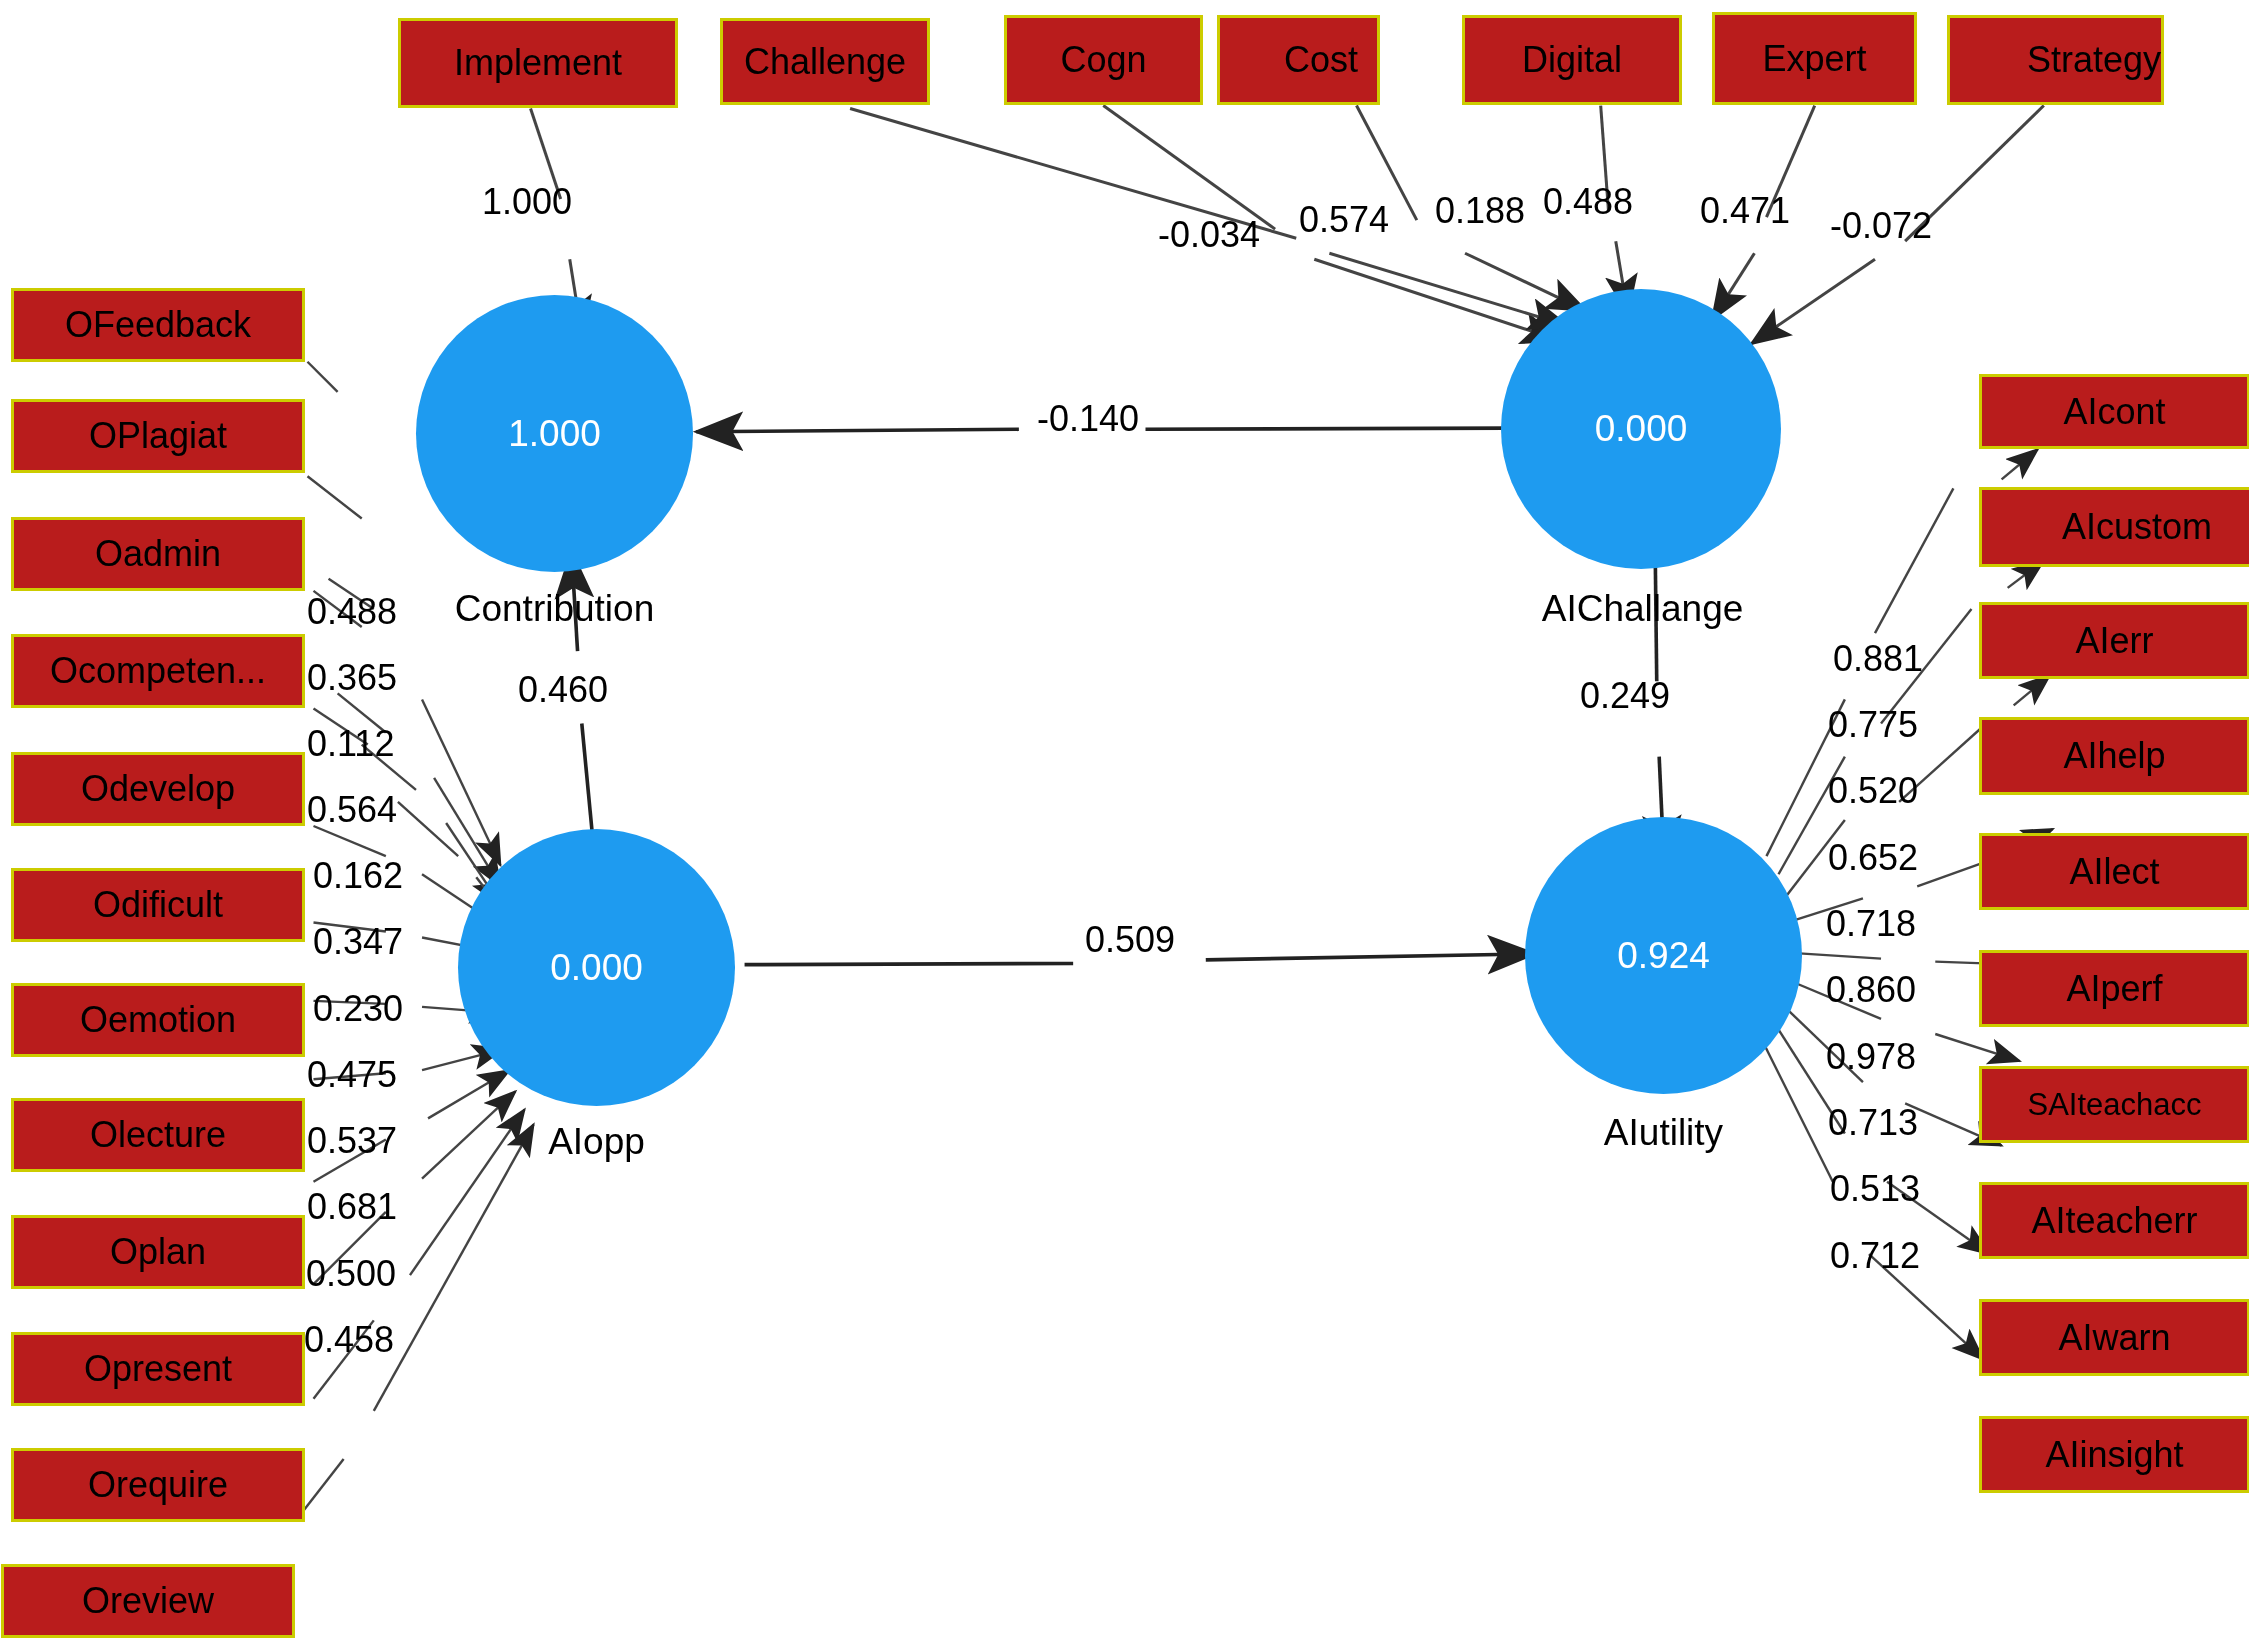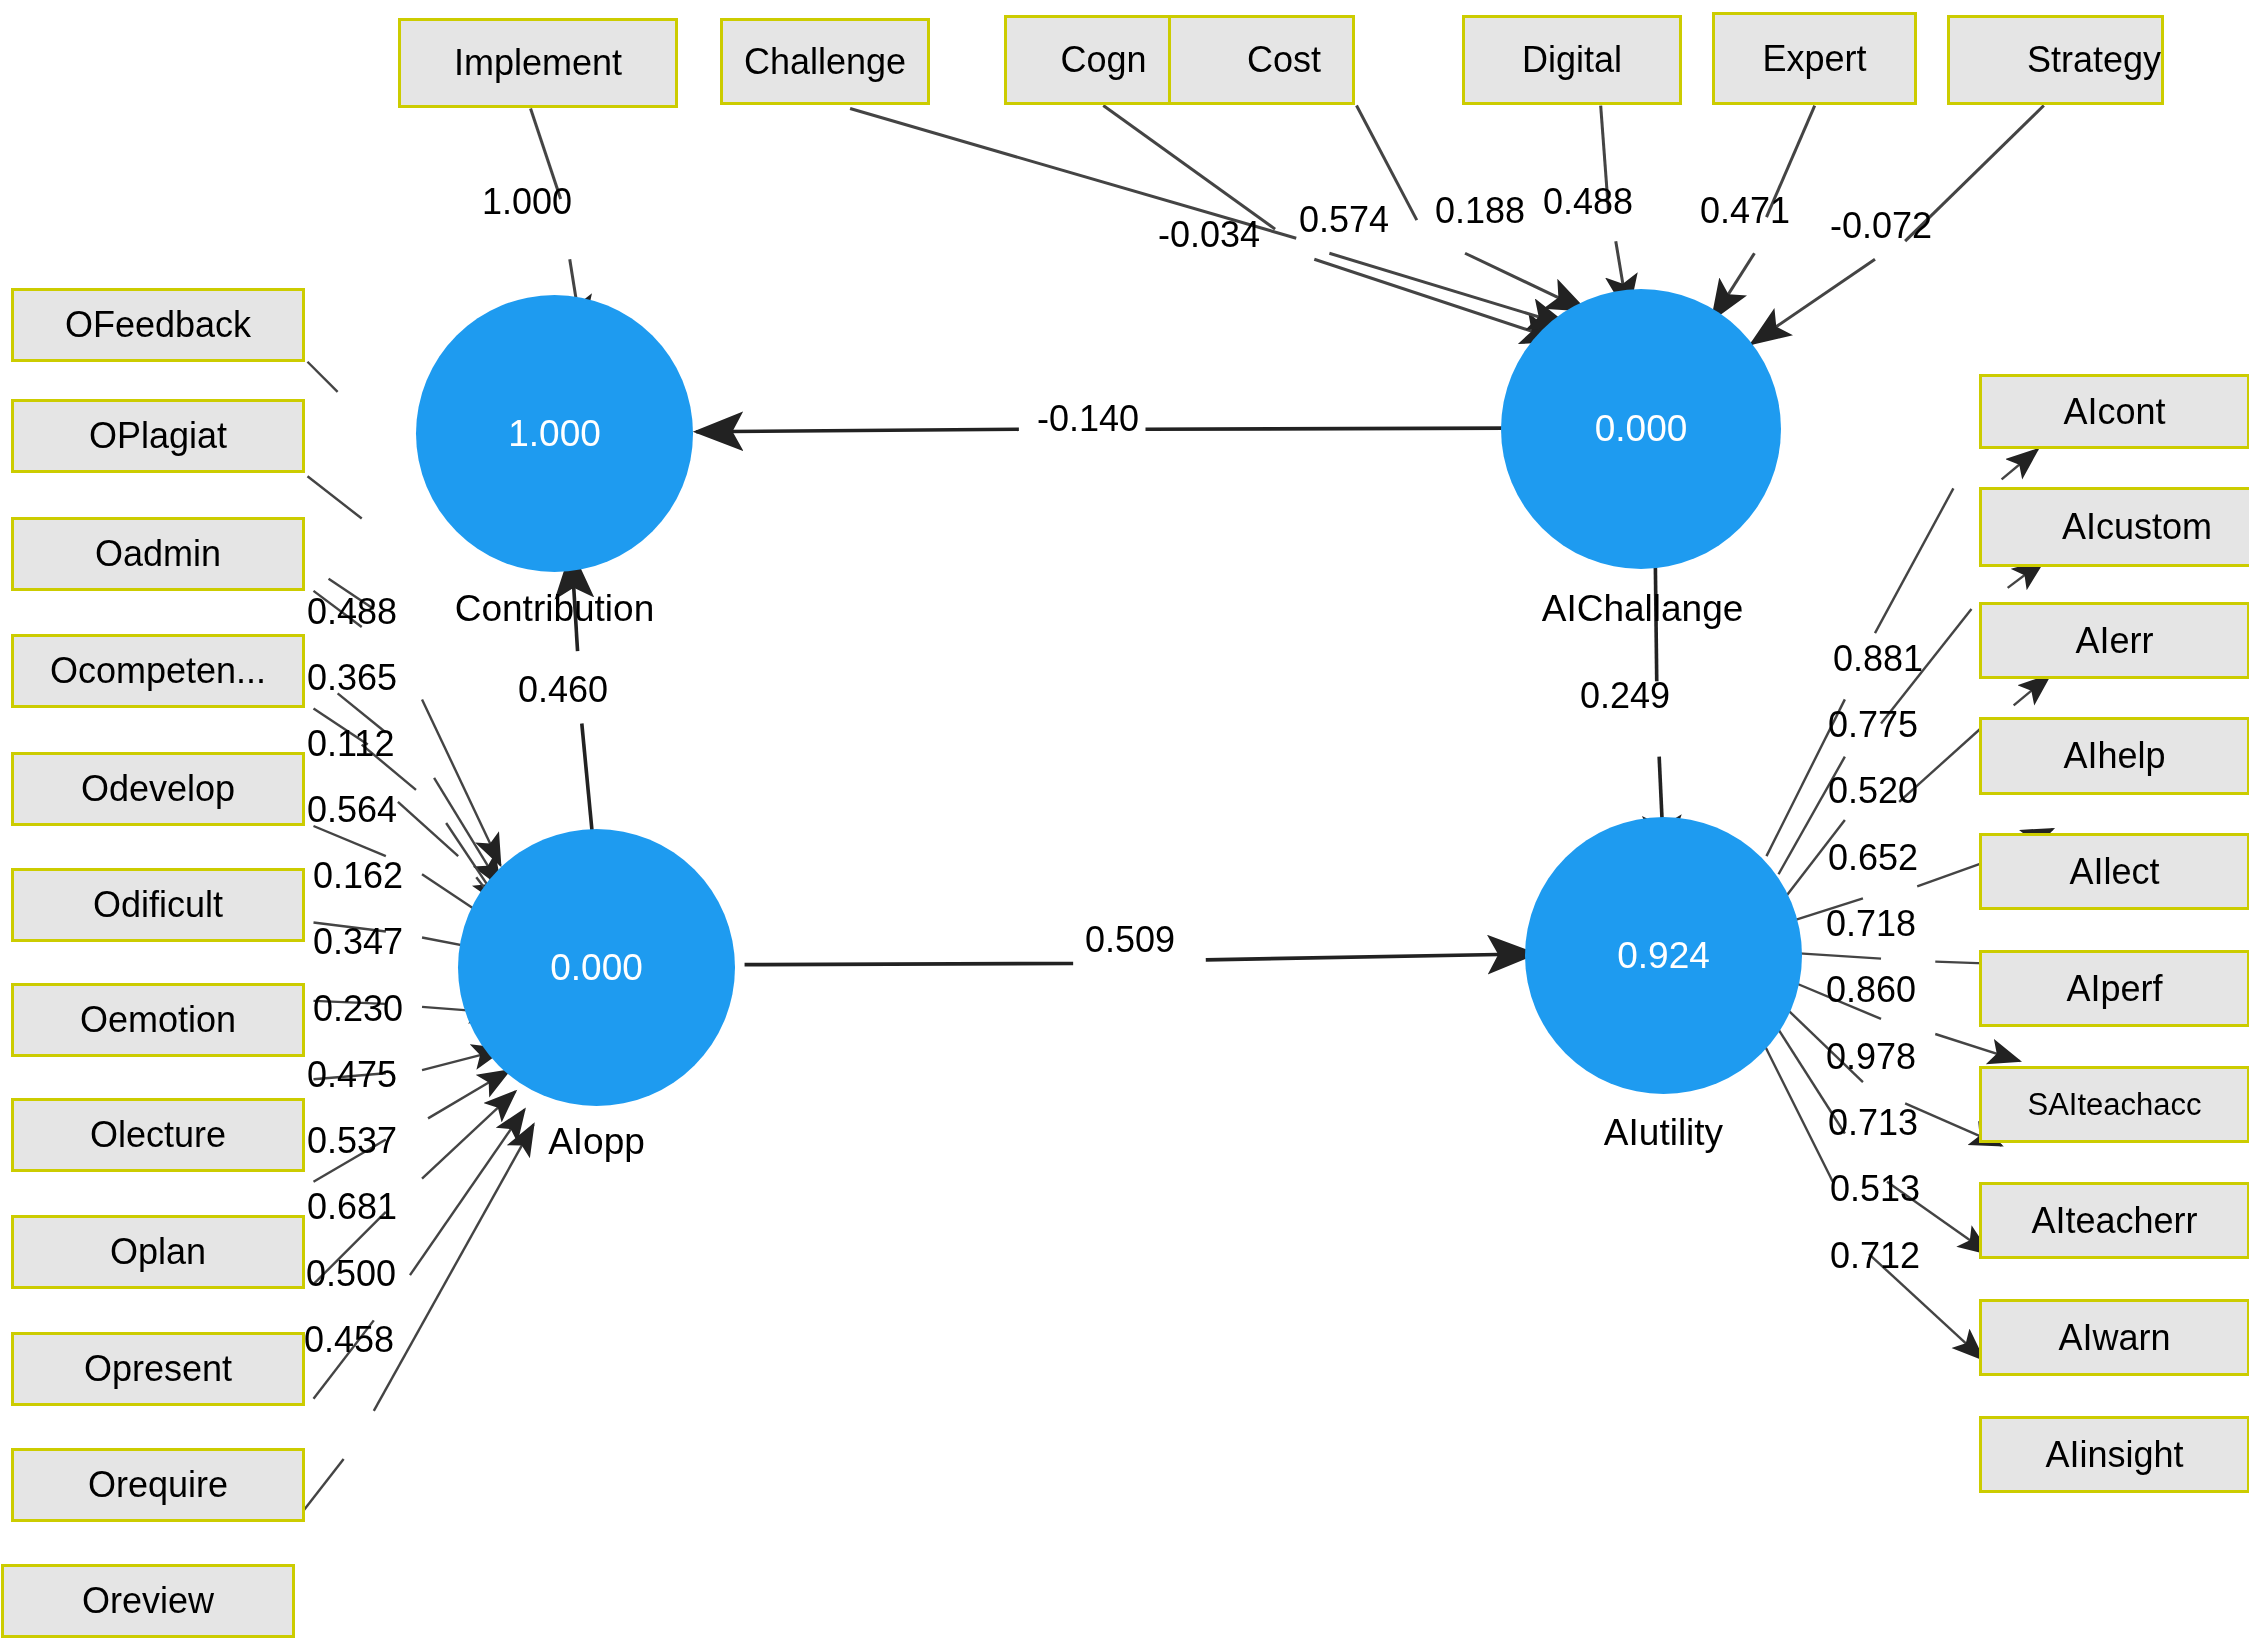--- a/index.html
+++ b/index.html
@@ -11,21 +11,21 @@
     background:#ffffff;
     overflow:hidden;
   }
   svg#wires{
     position:absolute;left:0;top:0;
     width:2250px;height:1652px;
     pointer-events:none;
   }
   .ind-box{
     position:absolute;
-    background:#e5e5e5;
+    background:#b91c1c;
     border:3px solid #CCCC00;
     box-sizing:border-box;
     display:flex;align-items:center;justify-content:center;
     color:#000000;
     font-size:36px;
     white-space:nowrap;
     overflow:hidden;
   }
   .lv-circle{
     position:absolute;
@@ -186,21 +186,21 @@
 
   <div class="ind-box" style="left:398px;top:18px;width:280px;height:90px;">
     <span>Implement</span>
   </div>
   <div class="ind-box" style="left:720px;top:18px;width:210px;height:87px;">
     <span>Challenge</span>
   </div>
   <div class="ind-box" style="left:1004px;top:15px;width:199px;height:90px;">
     <span>Cogn</span>
   </div>
-  <div class="ind-box" style="left:1168px;top:15px;width:187px;height:90px;padding-left:45px;">
+  <div class="ind-box" style="left:1217px;top:15px;width:163px;height:90px;padding-left:45px;">
     <span>Cost</span>
   </div>
   <div class="ind-box" style="left:1462px;top:15px;width:220px;height:90px;">
     <span>Digital</span>
   </div>
   <div class="ind-box" style="left:1712px;top:12px;width:205px;height:93px;">
     <span>Expert</span>
   </div>
   <div class="ind-box" style="left:1947px;top:15px;width:217px;height:90px;justify-content:flex-end;">
     <span>Strategy</span>

